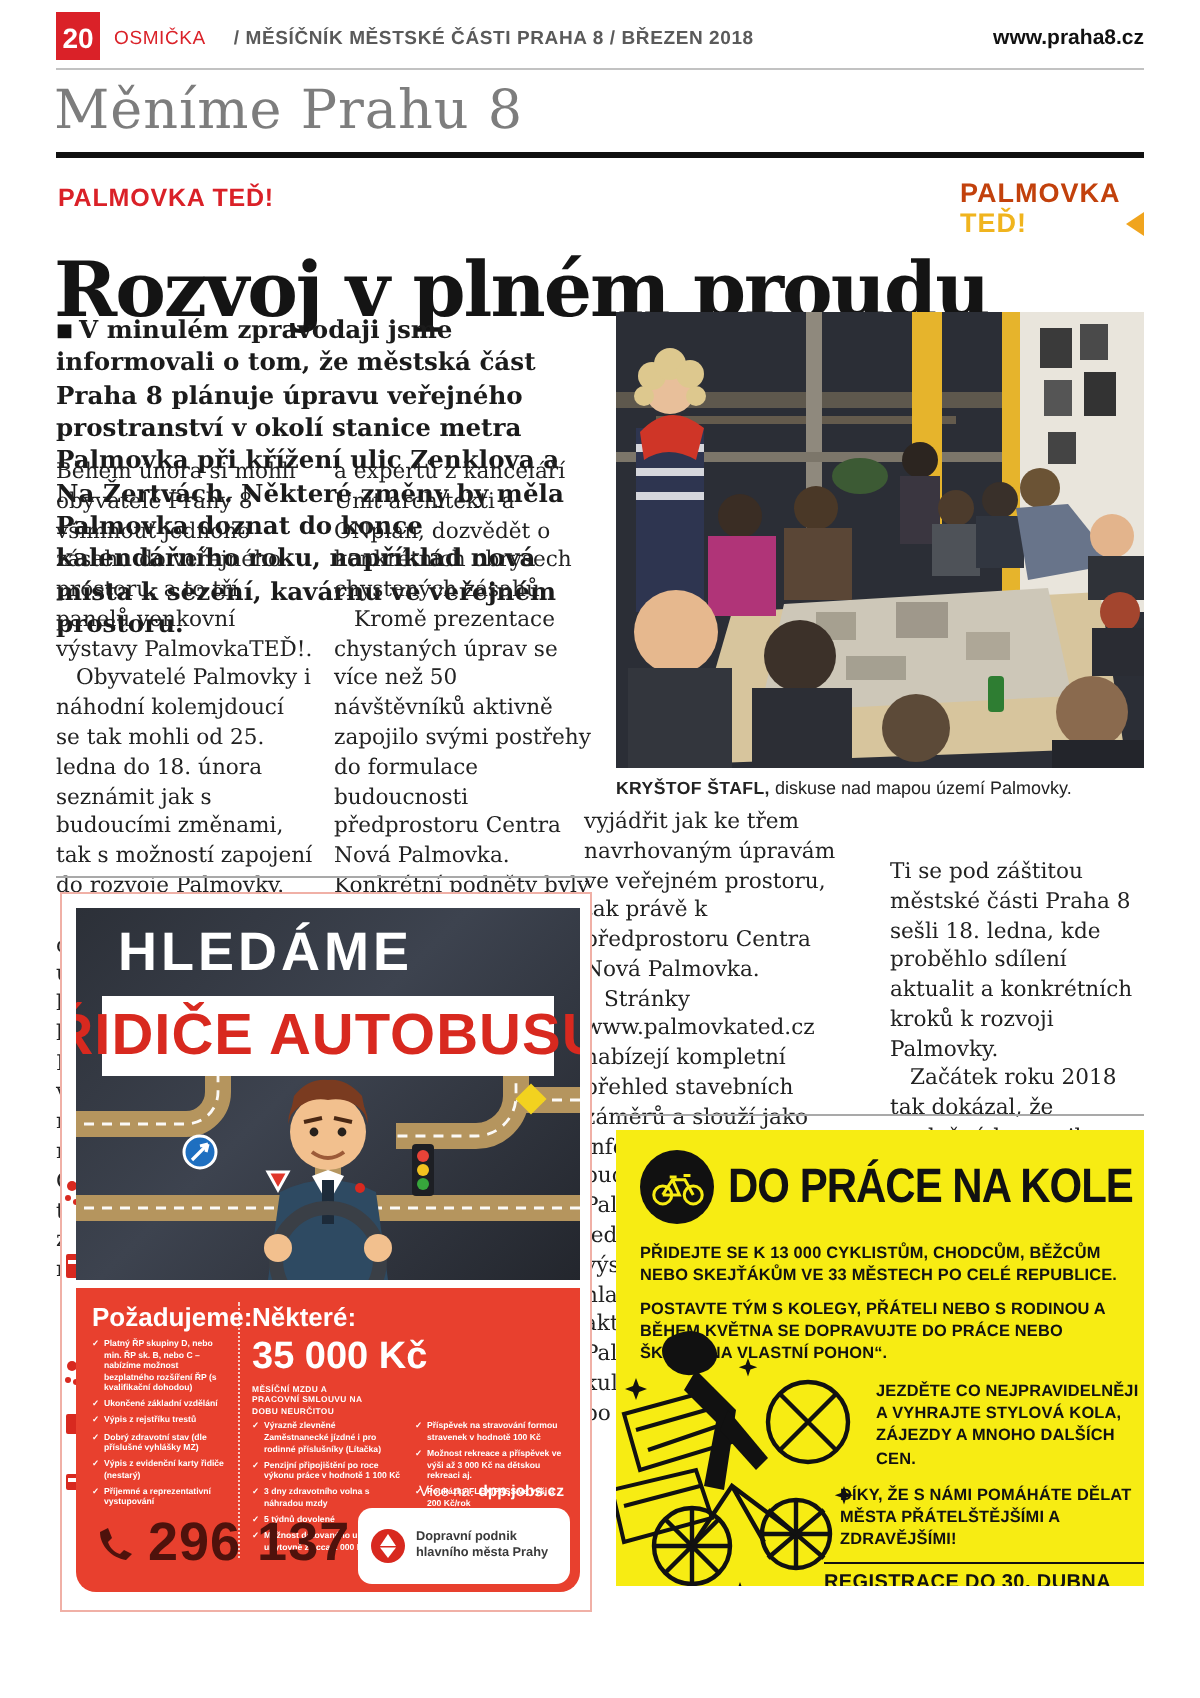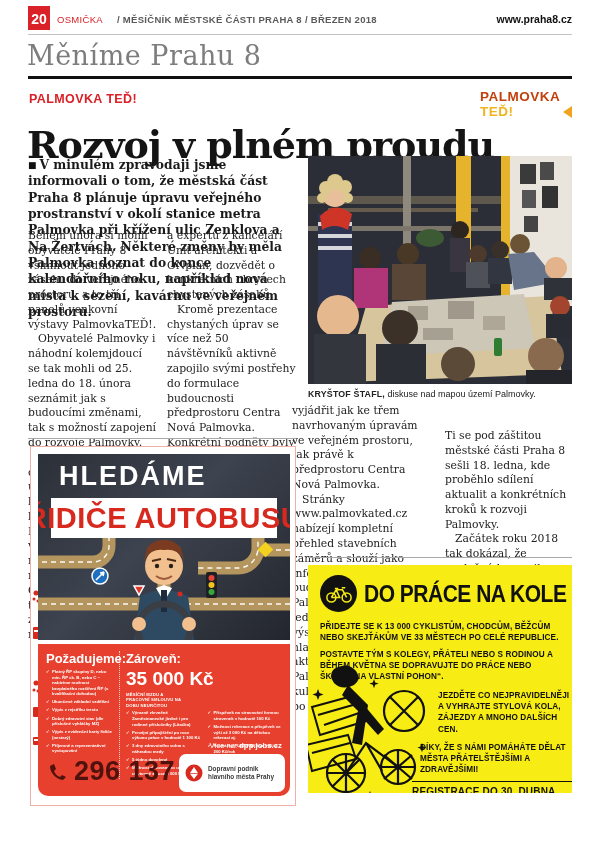--- a/index.html
+++ b/index.html
@@ -289,21 +289,21 @@
           <ul>
             <li>Platný ŘP skupiny D, nebo min. ŘP sk. B, nebo C – nabízíme možnost bezplatného rozšíření ŘP (s kvalifikační dohodou)</li>
             <li>Ukončené základní vzdělání</li>
             <li>Výpis z rejstříku trestů</li>
             <li>Dobrý zdravotní stav (dle příslušné vyhlášky MZ)</li>
             <li>Výpis z evidenční karty řidiče (nestarý)</li>
             <li>Příjemné a reprezentativní vystupování</li>
           </ul>
         </div>
         <div class="dpp-offer">
-          <p class="dpp-colhead">Zároveň:</p>
+          <p class="dpp-colhead">Některé:</p>
           <div class="dpp-salrow">
             <span class="dpp-salary">35 000 Kč</span>
             <span class="dpp-salnote">MĚSÍČNÍ MZDU A PRACOVNÍ SMLOUVU NA DOBU NEURČITOU</span>
           </div>
           <div class="dpp-lists">
             <ul>
               <li>Výrazně zlevněné Zaměstnanecké jízdné i pro rodinné příslušníky (Lítačka)</li>
               <li>Penzijní připojištění po roce výkonu práce v hodnotě 1 100 Kč</li>
               <li>3 dny zdravotního volna s náhradou mzdy</li>
               <li>5 týdnů dovolené</li>

